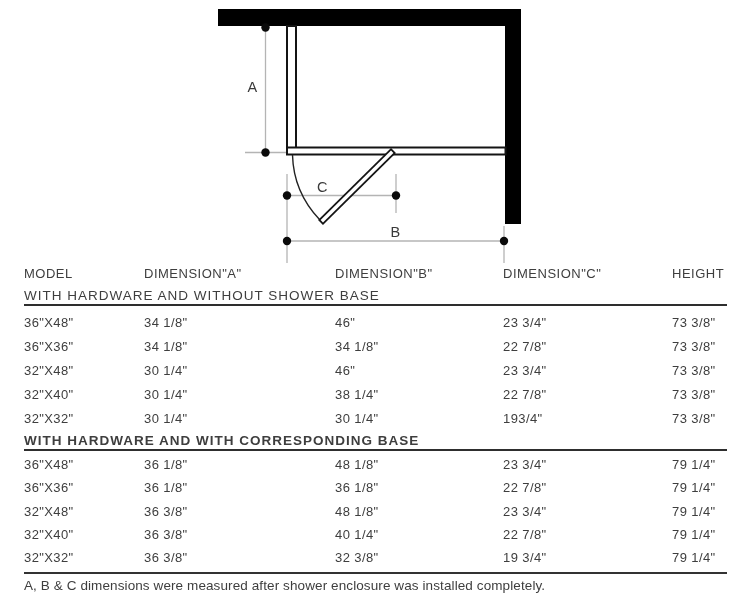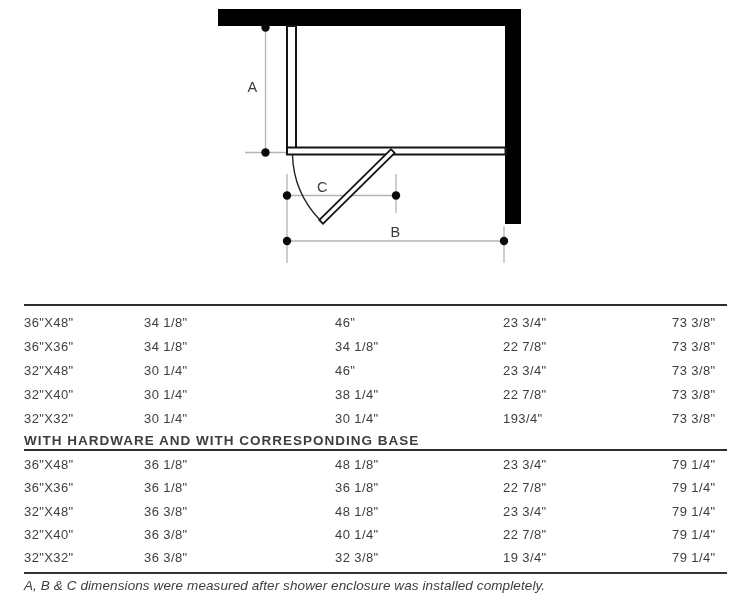--- a/index.html
+++ b/index.html
@@ -47,21 +47,20 @@
     font-size: 13px;
     letter-spacing: 0.4px;
     white-space: nowrap;
     color: #3e3e3e;
   }
   .footnote {
     font-size: 13.5px;
     letter-spacing: 0.1px;
     white-space: nowrap;
     color: #3e3e3e;
-    font-style: italic;
   }
 </style>
 </head>
 <body>
 
 <div class="sheet">
 
   <svg class="abs" style="left:0; top:0;" width="750" height="266" viewBox="0 0 750 266">
 
     <g stroke="#b4b4b4" stroke-width="1.3">
@@ -93,21 +92,29 @@
       <circle cx="396" cy="195.5" r="4.2"></circle>
       <circle cx="287" cy="241" r="4.2"></circle>
       <circle cx="504" cy="241" r="4.2"></circle>
     </g>
 
     <text x="247.5" y="92">A</text>
     <text x="317" y="192">C</text>
     <text x="390.5" y="237">B</text>
   </svg>
 
+  <div class="abs t-grid t-table t-head" style="top:266px; height:16px;">
+    <span>MODEL</span>
+    <span>DIMENSION"A"</span>
+    <span>DIMENSION"B"</span>
+    <span>DIMENSION"C"</span>
+    <span>HEIGHT</span>
+  </div>
 
+  <div class="abs sec-title" style="left:24px; top:288px;">WITH HARDWARE AND WITHOUT SHOWER BASE</div>
   <div class="abs rule" style="left:24px; top:304px; width:703px; height:2px;"></div>
   <div class="abs t-table t-rows" style="top:311px;">
       <div class="t-row" style="height: 23.8px;">
         <span class="t-cell">36"X48"</span>
         <span class="t-cell">34 1/8"</span>
         <span class="t-cell">46"</span>
         <span class="t-cell">23 3/4"</span>
         <span class="t-cell">73 3/8"</span>
       </div>
       <div class="t-row" style="height: 23.8px;">

